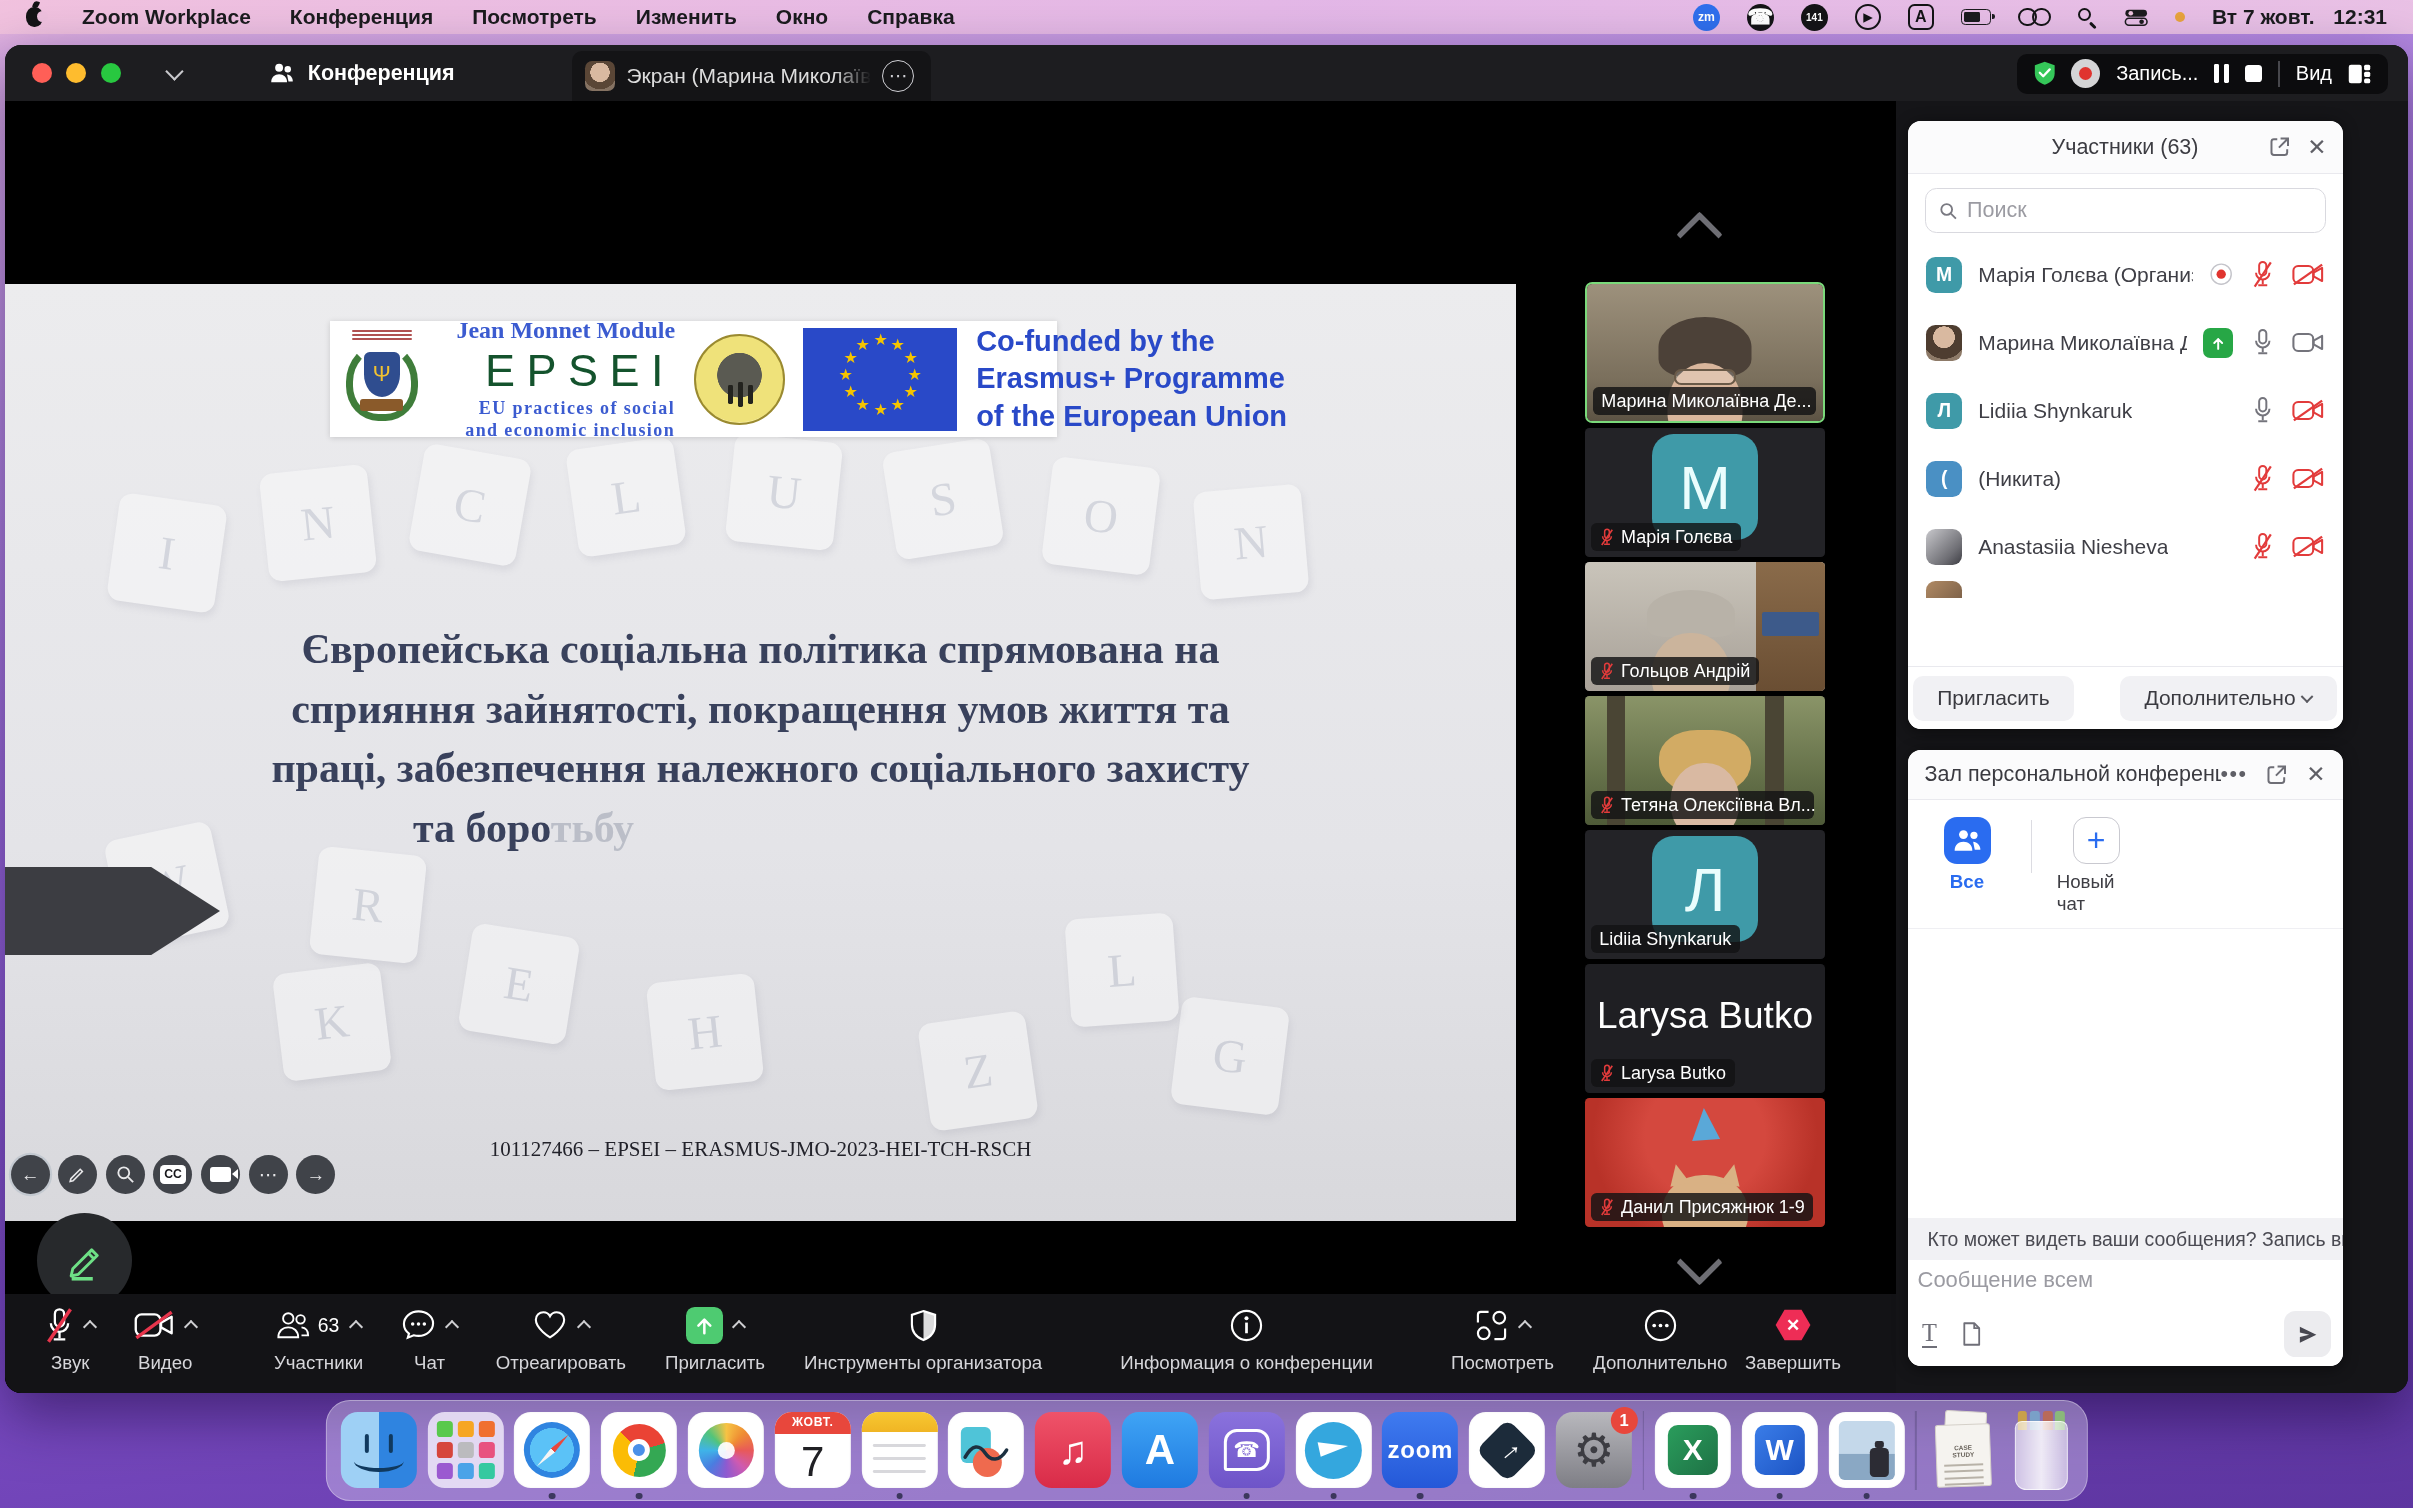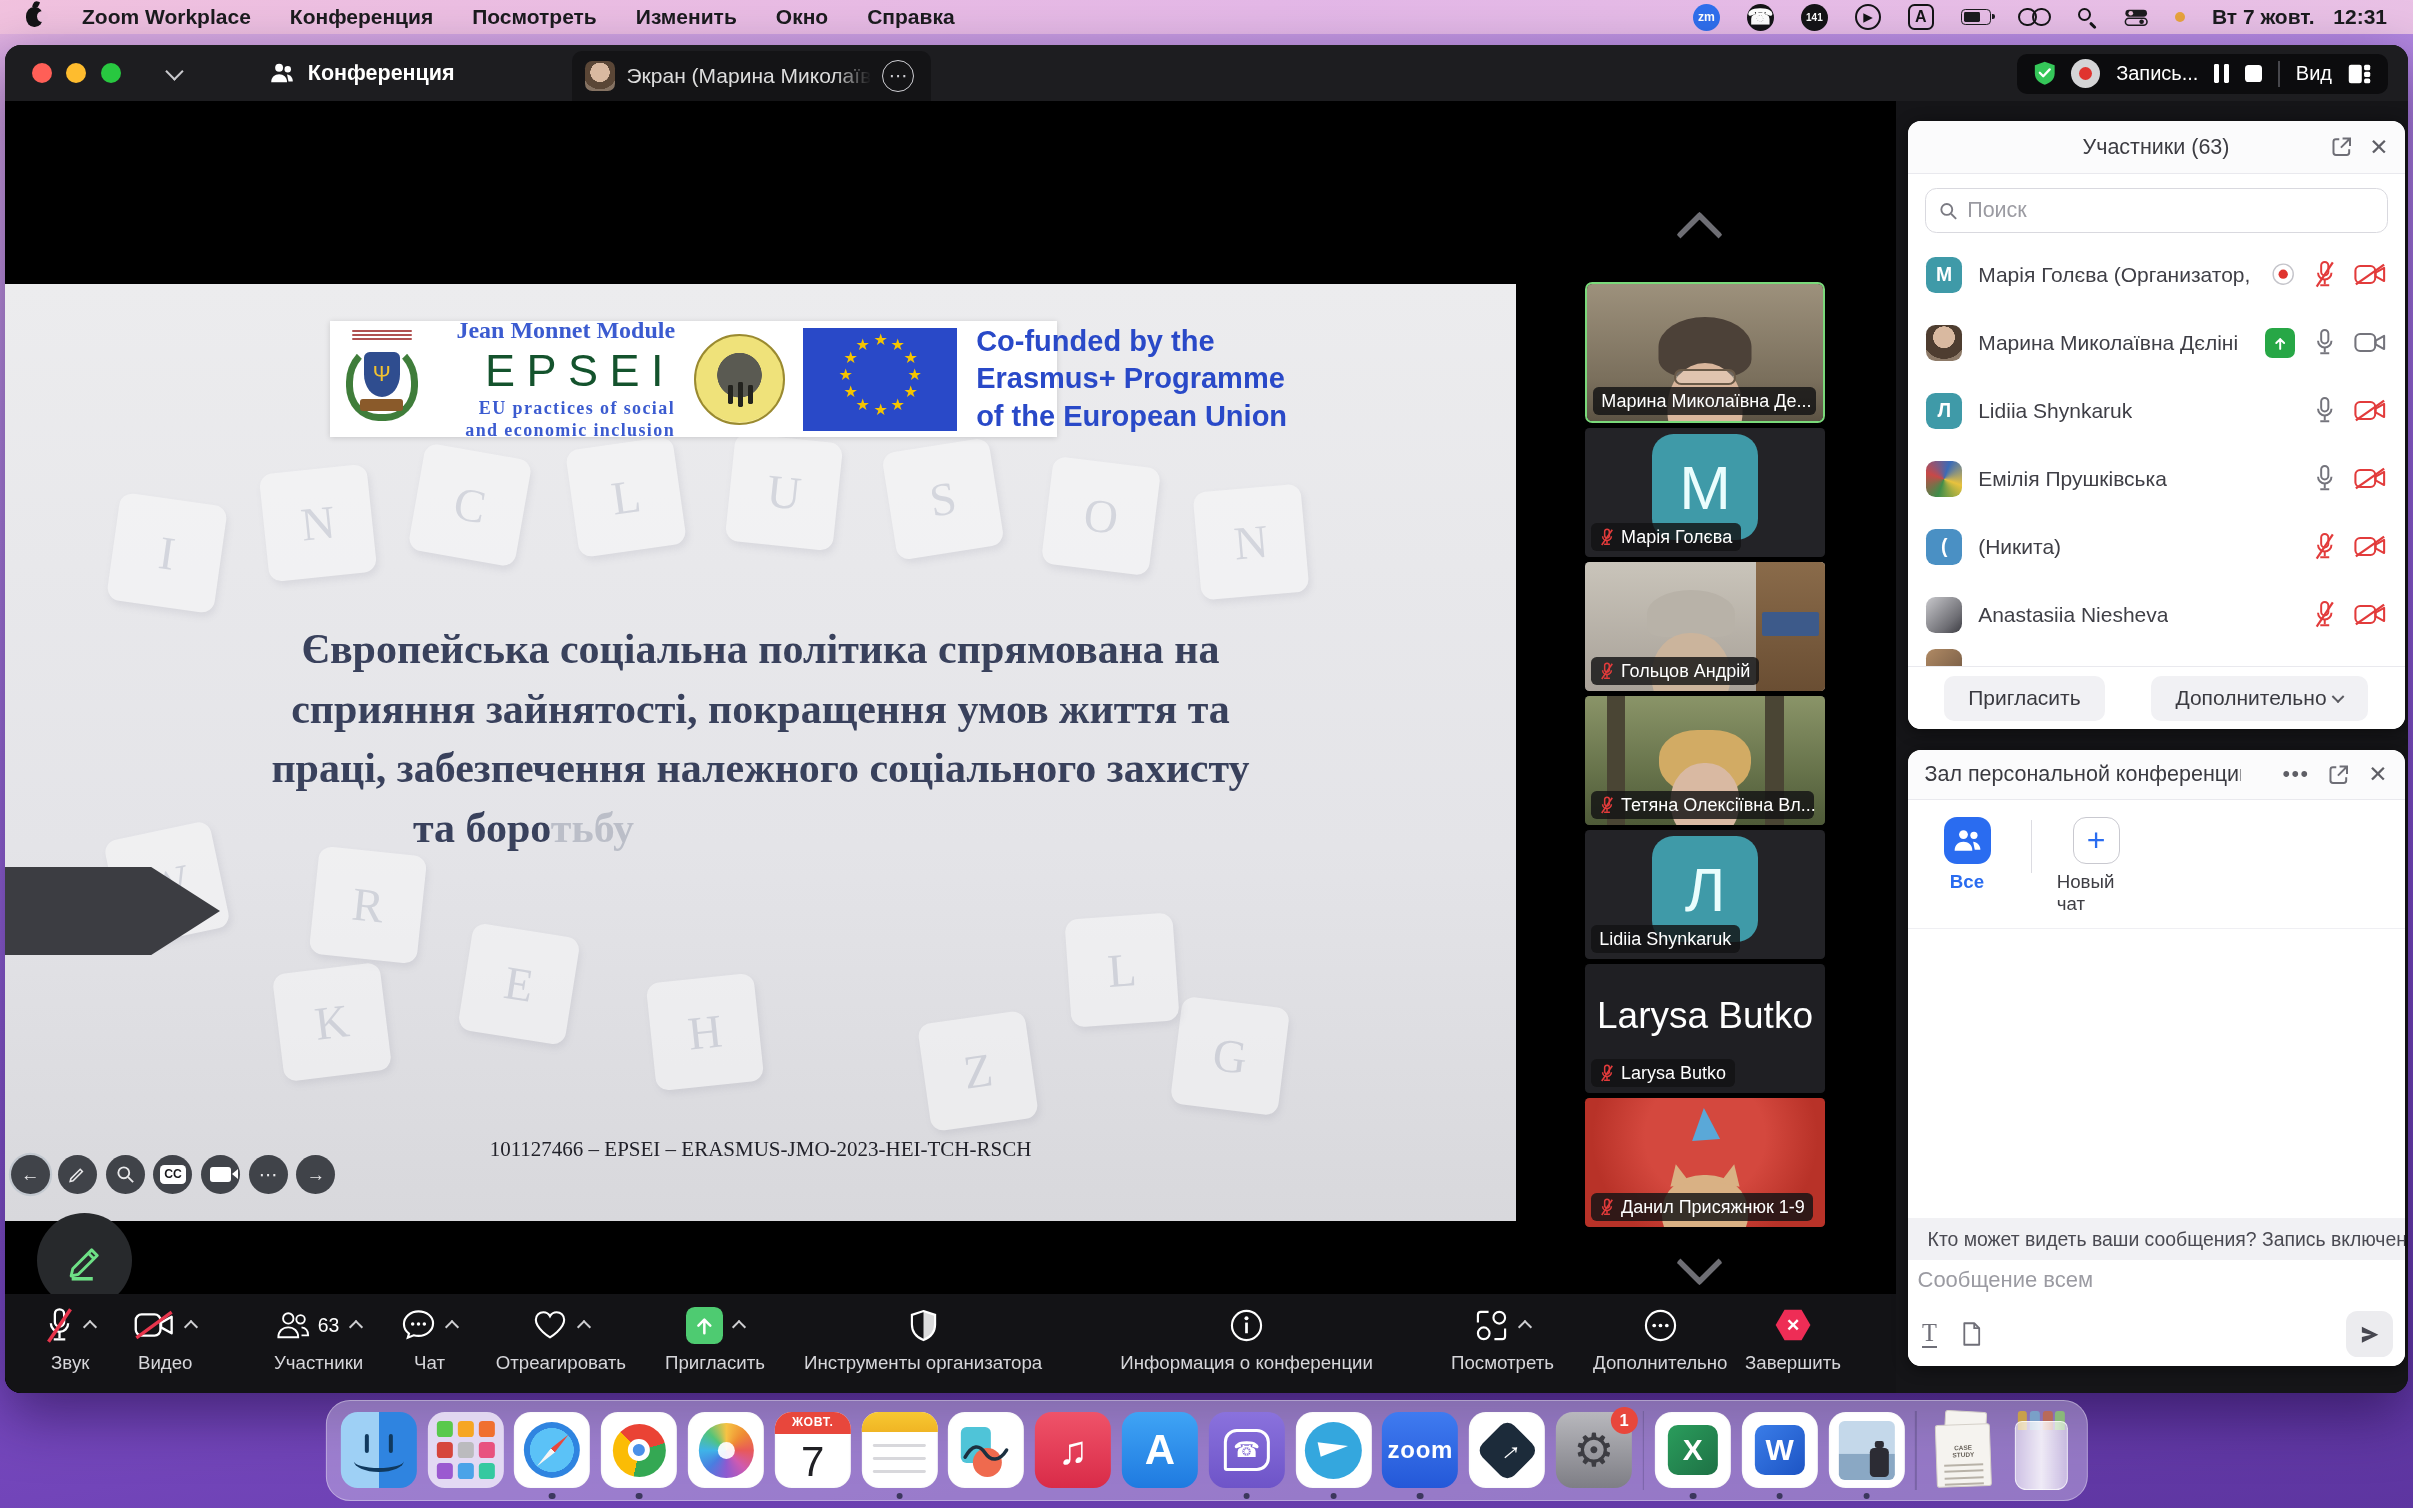--- a/index.html
+++ b/index.html
@@ -125,21 +125,21 @@
 
 .toolbar { position:absolute; left:0; right:0; bottom:0; height:99px; background:#131316; display:flex; align-items:flex-start; padding:10px 26px 0 40px; border-radius:0 0 0 16px; }
 .tbtn { display:flex; flex-direction:column; align-items:center; gap:5.7px; color:#d6d6da; font-size:18.7px; position:relative; flex:none; }
 .tbtn .ic { height:42px; display:flex; align-items:center; gap:7.2px; }
 .chev { width:10px; height:10px; border-left:2.2px solid #cfcfd2; border-top:2.2px solid #cfcfd2; transform:rotate(45deg) translate(1.4px,1.4px); margin-left:4.3px; }
 .count { color:#fff; font-size:19.4px; }
 .share-sq { width:37px; height:37px; background:#4ecb71; border-radius:8.6px; display:flex; align-items:center; justify-content:center; }
 .hex { width:37px; height:33px; background:#ee2d56; clip-path:polygon(27% 4%,73% 4%,97% 50%,73% 96%,27% 96%,3% 50%); display:flex; align-items:center; justify-content:center; color:#fff; font-size:17px; font-weight:700; }
 .sp { width:39px; } .sp-lg { width:78px; }
 
-.panel { position:absolute; left:11.5px; width:497px; background:#fff; border-radius:13px; overflow:hidden; box-shadow:0 2.9px 14.4px rgba(0,0,0,.45); }
+.panel { position:absolute; left:11.5px; width:435px; background:#fff; border-radius:13px; overflow:hidden; box-shadow:0 2.9px 14.4px rgba(0,0,0,.45); }
 .p-part { top:20px; height:608px; }
 .p-chat { top:649px; height:616px; }
 .p-head { height:53px; display:flex; align-items:center; background:#fbfbfc; border-bottom:1.4px solid #e9e9ee; position:relative; }
 .p-title-center { position:absolute; width:100%; text-align:center; color:#3c3c42; font-size:21.5px; font-weight:500; }
 .p-head-icons { position:absolute; right:16px; display:flex; align-items:center; gap:17px; }
 .xx { color:#5f5f66; font-size:23px; line-height:1; }
 .search-wrap { padding:14.4px 17px 7.2px; }
 .search-box { height:45px; border:1.4px solid #d9d9df; border-radius:11.5px; display:flex; align-items:center; gap:10px; padding:0 13px; }
 .search-box input { border:none; outline:none; font-size:21.5px; color:#be185d; width:100%; font-family:"Liberation Sans",sans-serif; }
 .search-box input::placeholder { color:#9b9ba2; }
@@ -742,37 +742,20 @@
                     <line x1="7" y1="28" x2="17" y2="28" stroke="#74747c" stroke-width="2.2"></line>
                   </svg>
                 <svg width="32" height="23" viewBox="0 0 34 24">
                     <rect x="1.5" y="3" width="21" height="18" rx="5" fill="none" stroke="#e23b3b" stroke-width="2.2"></rect>
                     <path d="M23 10l9-5v14l-9-5z" fill="none" stroke="#e23b3b" stroke-width="2.2" stroke-linejoin="round"></path>
                     <line x1="2" y1="22.5" x2="32" y2="1.5" stroke="#e23b3b" stroke-width="2.5"></line>
                   </svg>
               </span>
             </div>
             <div class="prow">
-              <span class="avt" style="background:conic-gradient(from 20deg,#3a6ab8,#e8c23d,#3f8d4a,#c84848,#3a6ab8)"></span>
-              <span class="pname">Емілія Прушківська</span>
-              <span class="picons">
-                <svg width="21.5" height="29" viewBox="0 0 24 32">
-                    <rect x="8" y="2" width="8" height="15" rx="4" fill="none" stroke="#74747c" stroke-width="2.2"></rect>
-                    <path d="M4.5 14a7.5 7.5 0 0 0 15 0" fill="none" stroke="#74747c" stroke-width="2.2"></path>
-                    <line x1="12" y1="21.5" x2="12" y2="27" stroke="#74747c" stroke-width="2.2"></line>
-                    <line x1="7" y1="28" x2="17" y2="28" stroke="#74747c" stroke-width="2.2"></line>
-                  </svg>
-                <svg width="32" height="23" viewBox="0 0 34 24">
-                    <rect x="1.5" y="3" width="21" height="18" rx="5" fill="none" stroke="#e23b3b" stroke-width="2.2"></rect>
-                    <path d="M23 10l9-5v14l-9-5z" fill="none" stroke="#e23b3b" stroke-width="2.2" stroke-linejoin="round"></path>
-                    <line x1="2" y1="22.5" x2="32" y2="1.5" stroke="#e23b3b" stroke-width="2.5"></line>
-                  </svg>
-              </span>
-            </div>
-            <div class="prow">
               <span class="avt" style="background:#4a90c4">(</span>
               <span class="pname">(Никита)</span>
               <span class="picons">
                 <svg width="21.5" height="29" viewBox="0 0 24 32">
                     <rect x="8" y="2" width="8" height="15" rx="4" fill="none" stroke="#e23b3b" stroke-width="2.2"></rect>
                     <path d="M4.5 14a7.5 7.5 0 0 0 15 0" fill="none" stroke="#e23b3b" stroke-width="2.2"></path>
                     <line x1="12" y1="21.5" x2="12" y2="27" stroke="#e23b3b" stroke-width="2.2"></line>
                     <line x1="7" y1="28" x2="17" y2="28" stroke="#e23b3b" stroke-width="2.2"></line>
                     <line x1="3" y1="29.5" x2="21" y2="2.5" stroke="#e23b3b" stroke-width="2.5"></line>
                   </svg>

